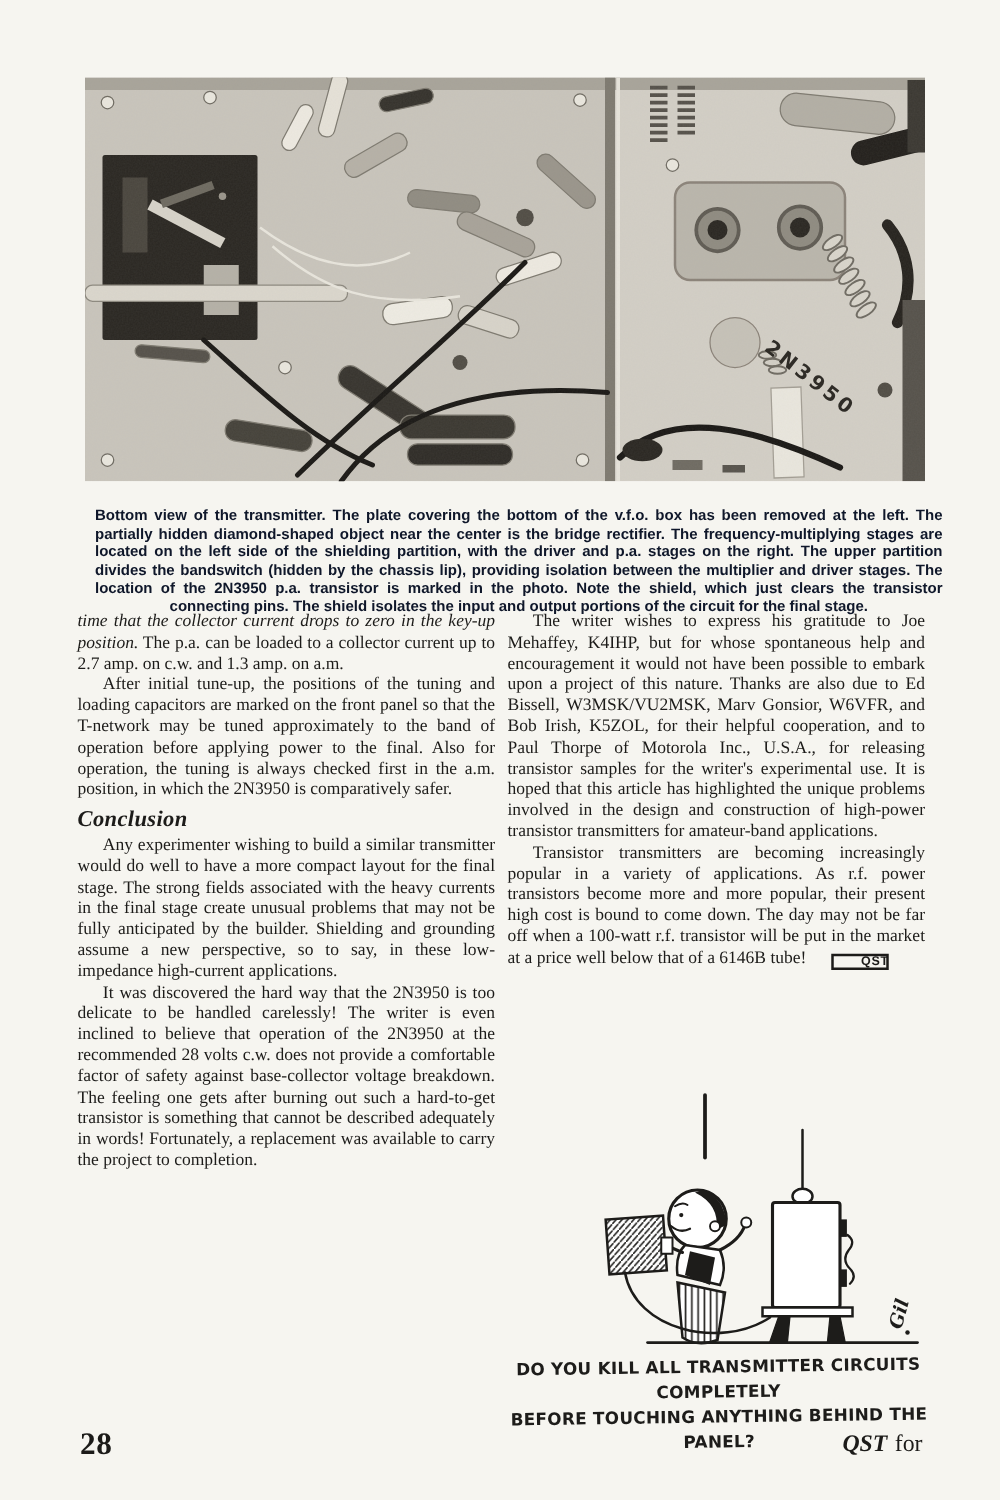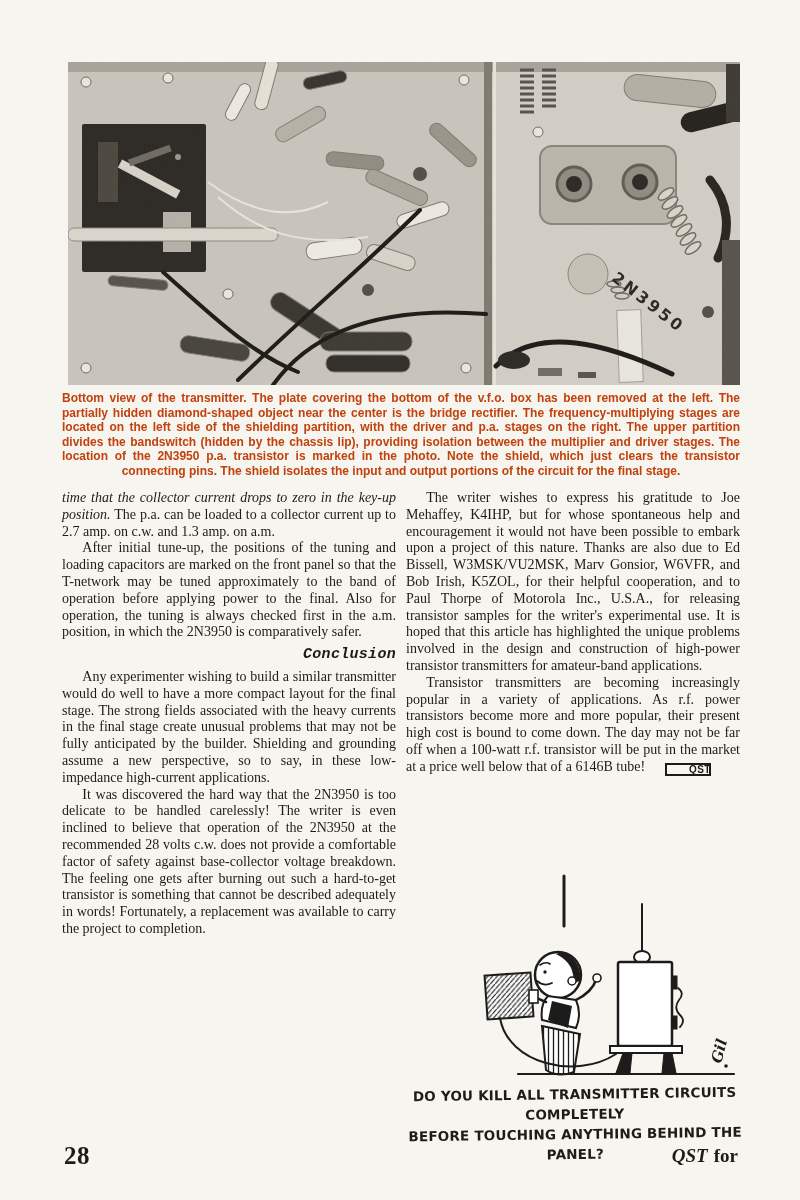--- a/index.html
+++ b/index.html
@@ -12,38 +12,38 @@
   .photo{position:absolute; left:68px; top:62px; width:672px; height:323px; margin:0;}
   .photo svg{display:block; width:672px; height:323px;}
   .photo-label{
     position:absolute; left:552px; top:206px;
     transform:rotate(38deg); transform-origin:left top;
     font-family:"DejaVu Sans", sans-serif; font-weight:600;
     font-size:16px; letter-spacing:3px; color:#2f2c27;
   }
   
   .caption{
-    position:absolute; left:62px; top:391px; width:678px; margin:0;
+    position:absolute; left:62px; top:391px; width:678px; margin:14px;
     font-family:"Liberation Sans", sans-serif; font-weight:700;
-    font-size:12px; line-height:14.6px; color:#c2410c;
+    font-size:12px; line-height:14.6px; color:#0f172a;
     text-align:justify; text-align-last:center;
   }
   
   .columns{
     position:absolute; left:62px; top:490px; width:678px;
     display:flex; gap:10px;
   }
   .col{width:334px; font-size:14px; line-height:16.8px; text-align:justify;}
   .col p{margin:0; text-indent:1.45em; hyphens:auto;}
   .col p.noindent{text-indent:0;}
   .col em{font-style:italic;}
   .conclusion{
-    margin:6px 0 5px 0; text-align:right; text-indent:0;
-    font-family:Liberation Mono, monospace; font-style:italic; font-weight:700;
-    font-size:15px; letter-spacing:.3px;
+    margin:6px 0 5px 0; text-align:left; text-indent:0;
+    font-family:Liberation Serif, serif; font-style:italic; font-weight:700;
+    font-size:18px; letter-spacing:.3px;
   }
   
   .endmark{
     display:inline-flex; align-items:center; vertical-align:-2px;
     width:46px; height:13px; border:2px solid #1c1b19;
     margin-left:16px; padding:0 2px; box-sizing:border-box;
   }
   .endmark .em-text{
     font-family:"Liberation Sans", sans-serif; font-style:normal;
     font-weight:700; font-size:10px; letter-spacing:.5px; line-height:1;
@@ -58,21 +58,21 @@
     font-size:13.5px; line-height:20px; letter-spacing:.2px;
     text-align:center; color:#1d1c1a; transform:rotate(-.8deg);
   }
   
   .pageno{
     position:absolute; left:64px; top:1142px;
     font-size:25px; font-weight:700; letter-spacing:.5px;
   }
   .journal{position:absolute; right:62px; top:1145px; font-size:19px;}
   .journal .jq{font-style:italic; font-weight:700; margin-right:6px;}
-  .journal .jf{font-weight:700;}
+  .journal .jf{font-weight:400;}
 </style>
 </head>
 <body>
 
 <div class="page">
 
   <figure class="photo">
     <svg viewBox="0 0 672 323" aria-hidden="true">
       <defs>
         <filter id="grain">

